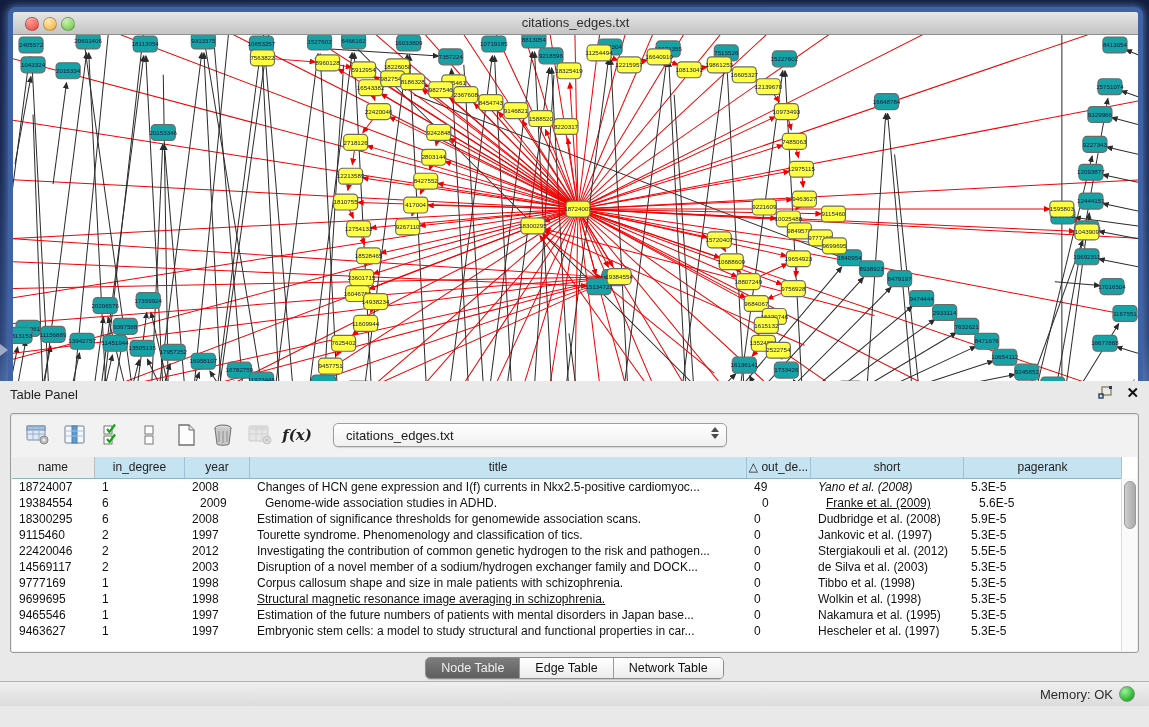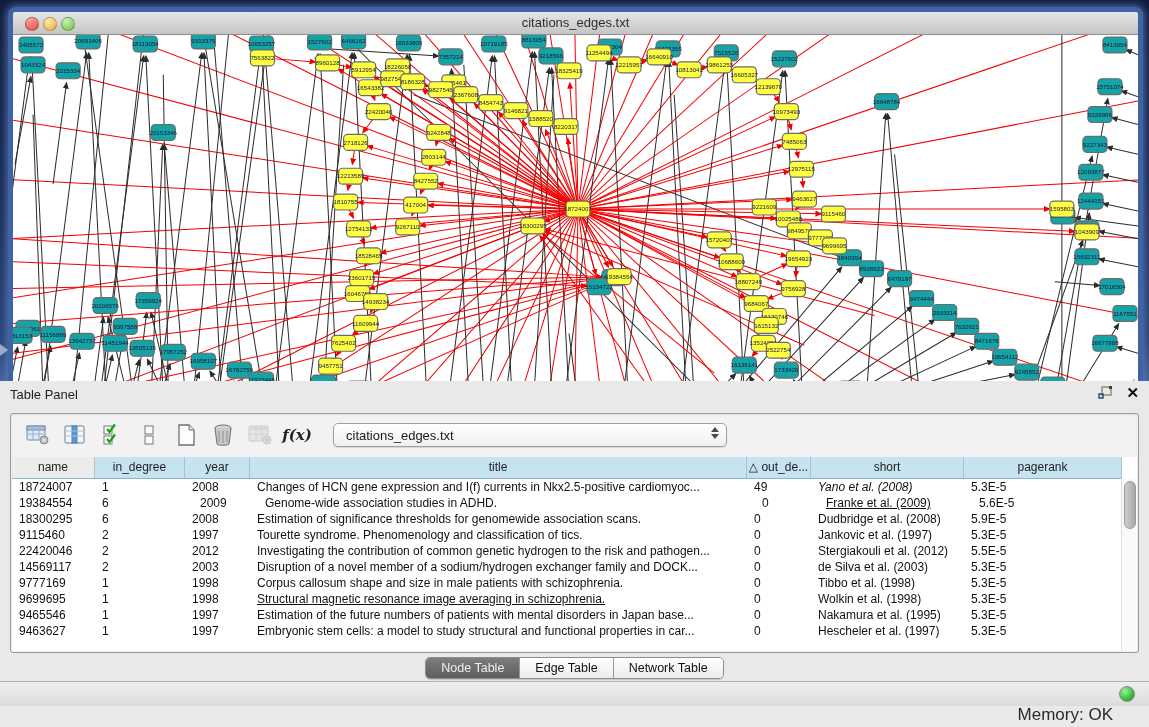--- a/index.html
+++ b/index.html
@@ -67,21 +67,21 @@
   .tabs-row{position:absolute;left:0;right:0;top:276px;display:flex;justify-content:center;}
   .seg{display:inline-flex;border:1px solid #8d8d8d;border-radius:5px;overflow:hidden;
     box-shadow:0 1px 1px rgba(0,0,0,.15);}
   .seg .tab{padding:3px 15px;font-size:12.5px;background:linear-gradient(#ffffff,#ececec);
     color:#111;border-right:1px solid #9a9a9a;cursor:default;}
   .seg .tab:last-child{border-right:none;}
   .seg .tab.active{background:linear-gradient(#7d7d7d,#5e5e5e);color:#efefef;}
 
   .statusbar{position:absolute;left:0;right:0;bottom:0;height:24px;
     background:linear-gradient(#efefef,#dcdcdc);border-top:1px solid #b2b2b2;}
-  .mem{position:absolute;right:36px;top:5px;font-size:17px;color:#2b2b2b;margin-top:18px;}
+  .mem{position:absolute;right:36px;top:5px;font-size:13px;color:#2b2b2b;}
   .memdot{position:absolute;right:14px;top:4px;width:14px;height:14px;border-radius:50%;
     border:1px solid #8a8a8a;background:radial-gradient(circle at 35% 30%,#9cf29c,#2eb832 65%,#1d8f24);}
 </style>
 </head>
 <body>
 
 <div class="desktop">
   <div class="net-window">
     <div class="titlebar">
       <span class="tl r"></span>

